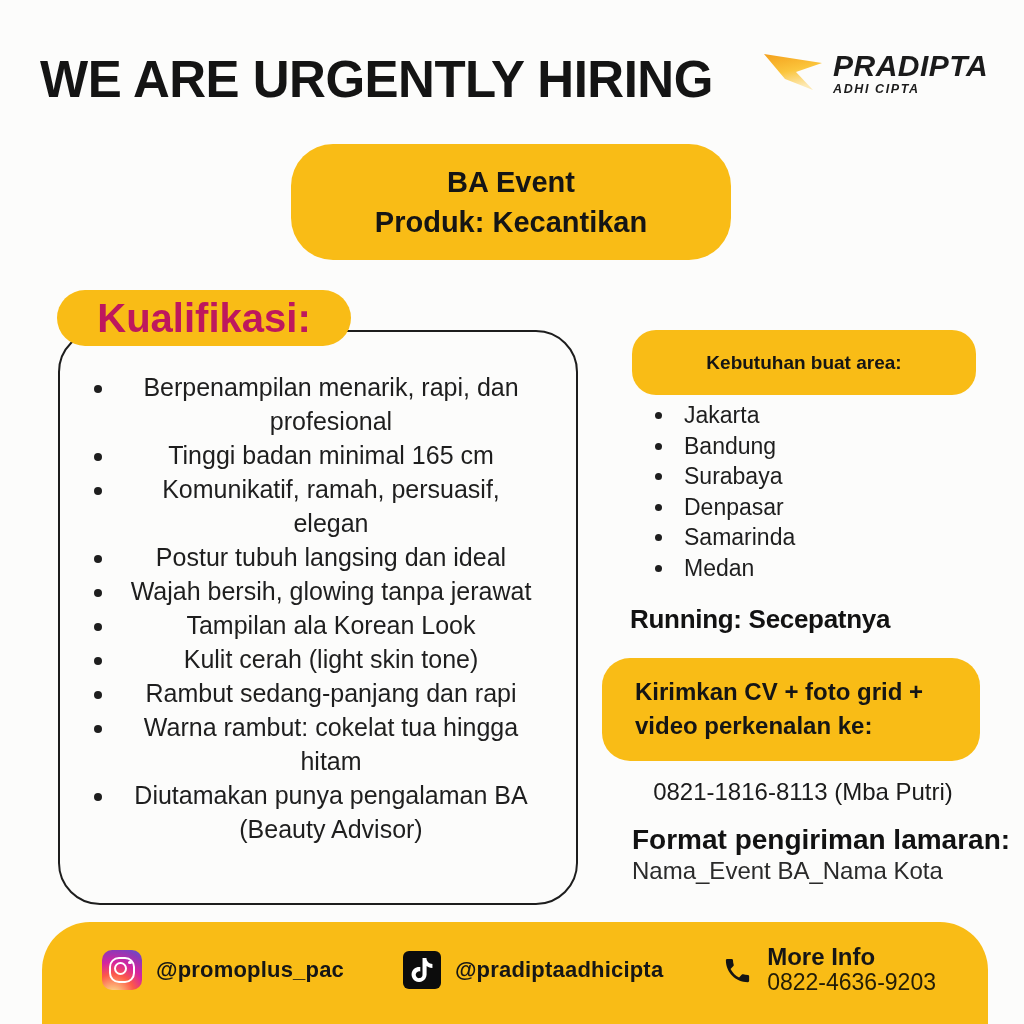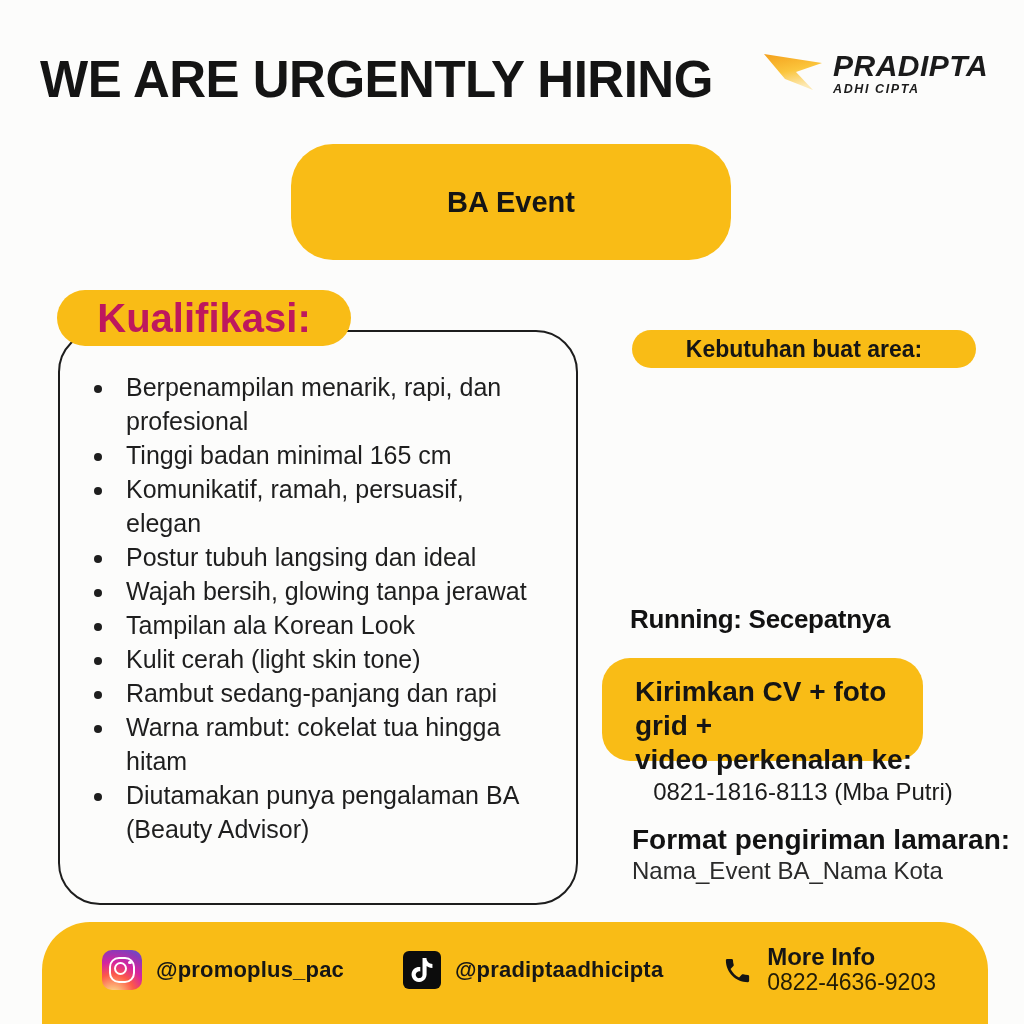--- a/index.html
+++ b/index.html
@@ -36,44 +36,45 @@
   .qual-pill{
     position:absolute;left:57px;top:290px;width:294px;height:56px;z-index:2;
     background:var(--accent-yellow,#F9BC16);border-radius:28px;
     display:flex;align-items:center;justify-content:center;
     font-size:40px;font-weight:800;color:#be185d;
   }
   .qual-box{
     position:absolute;left:58px;top:330px;width:520px;height:575px;z-index:1;
     border:2px solid #1d1d1d;border-radius:42px;
     padding:38px 40px 20px 32px;
+    text-align:center;
   }
   .qual-list{list-style:disc;padding-left:24px;}
   .qual-list li{
     font-size:25px;line-height:34px;color:#1e1e1e;padding-left:10px;
   }
   
   .area-pill{
-    position:absolute;left:632px;top:330px;width:344px;height:38px;
+    position:absolute;left:632px;top:330px;width:344px;height:65px;
     background:var(--accent-yellow,#F9BC16);border-radius:24px;
     display:flex;align-items:center;justify-content:center;
-    font-size:23px;font-weight:800;color:#151515;
+    font-size:19px;font-weight:800;color:#151515;
   }
   .area-list{position:absolute;left:656px;top:400px;list-style:disc;padding-left:20px;}
   .area-list li{font-size:23px;line-height:30.5px;color:#1e1e1e;padding-left:8px;}
   
   .running{
     position:absolute;left:630px;top:604px;
     font-size:26px;font-weight:900;letter-spacing:-0.3px;color:#121212;white-space:nowrap;
   }
   .cta-box{
-    position:absolute;left:602px;top:658px;width:321px;height:103px;
+    position:absolute;left:602px;top:658px;width:378px;height:103px;
     background:var(--accent-yellow,#F9BC16);border-radius:28px;
     padding:17px 10px 0 33px;
-    font-size:28px;font-weight:800;line-height:34px;color:#151515;
+    font-size:24px;font-weight:800;line-height:34px;color:#151515;
   }
   .phone-line{
     position:absolute;left:614px;top:778px;width:378px;text-align:center;
     font-size:24px;font-weight:400;color:#1b1b1b;white-space:nowrap;
   }
   .format-label{position:absolute;left:632px;top:824px;font-size:28px;font-weight:800;color:#121212;white-space:nowrap;}
   .format-value{position:absolute;left:632px;top:857px;font-size:24px;font-weight:400;color:#2a2a2a;white-space:nowrap;}
   
   .footer{
     position:absolute;left:42px;top:922px;width:946px;height:102px;
@@ -118,40 +119,50 @@
       <polygon points="2,10 60,19 34,28 51,46 23,35 2,10" fill="url(#lgmark)"></polygon>
     </svg>
     <div class="logo-text">
       <div class="logo-name">PRADIPTA</div>
       <div class="logo-sub">ADHI CIPTA</div>
     </div>
   </div>
 
   <div class="ba-pill">
     <div>BA Event</div>
+    <div>Produk: Kecantikan</div>
   </div>
 
   <div class="qual-pill">Kualifikasi:</div>
   <div class="qual-box">
     <ul class="qual-list">
 
     <li>Berpenampilan menarik, rapi, dan profesional</li>
         <li>Tinggi badan minimal 165 cm</li>
         <li>Komunikatif, ramah, persuasif, elegan</li>
         <li>Postur tubuh langsing dan ideal</li>
         <li>Wajah bersih, glowing tanpa jerawat</li>
         <li>Tampilan ala Korean Look</li>
         <li>Kulit cerah (light skin tone)</li>
         <li>Rambut sedang-panjang dan rapi</li>
         <li>Warna rambut: cokelat tua hingga hitam</li>
         <li>Diutamakan punya pengalaman BA (Beauty Advisor)</li>
       </ul>
   </div>
 
   <div class="area-pill">Kebutuhan buat area:</div>
+  <ul class="area-list">
+
+  <li>Jakarta</li>
+      <li>Bandung</li>
+      <li>Surabaya</li>
+      <li>Denpasar</li>
+      <li>Samarinda</li>
+      <li>Medan</li>
+    </ul>
 
   <div class="running">Running: Secepatnya</div>
 
   <div class="cta-box">
     <div>Kirimkan CV + foto grid +</div>
     <div>video perkenalan ke:</div>
   </div>
   <div class="phone-line">0821-1816-8113 (Mba Putri)</div>
   <div class="format-label">Format pengiriman lamaran:</div>
   <div class="format-value">Nama_Event BA_Nama Kota</div>

